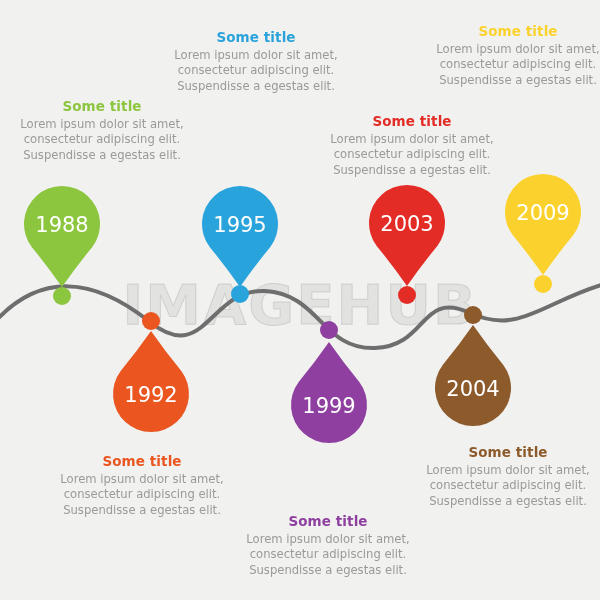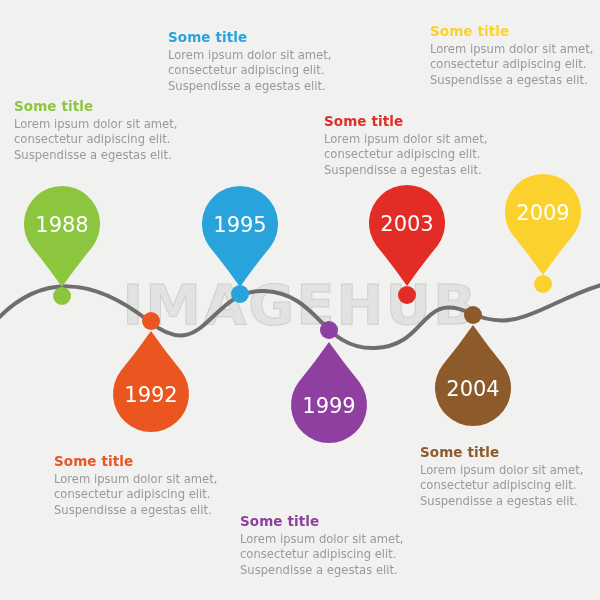--- a/index.html
+++ b/index.html
@@ -18,20 +18,21 @@
   .timeline-svg {
     position: absolute;
     left: 0;
     top: 0;
     width: 600px;
     height: 600px;
   }
   .textblock {
     position: absolute;
     width: 176px;
+    text-align: center;
   }
   .tb-title {
     font-size: 13.5px;
     font-weight: bold;
     letter-spacing: 0.1px;
     margin: 0 0 2px 0;
     line-height: 17px;
   }
   .tb-body {
     font-size: 11.6px;

